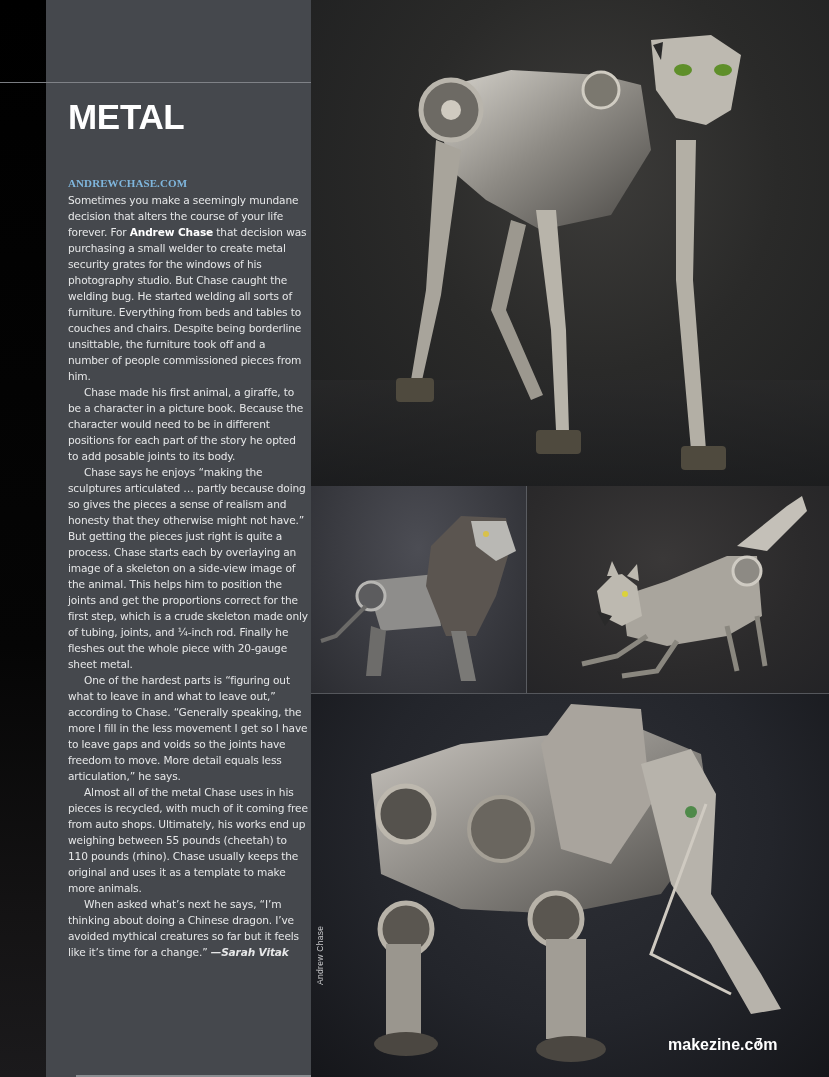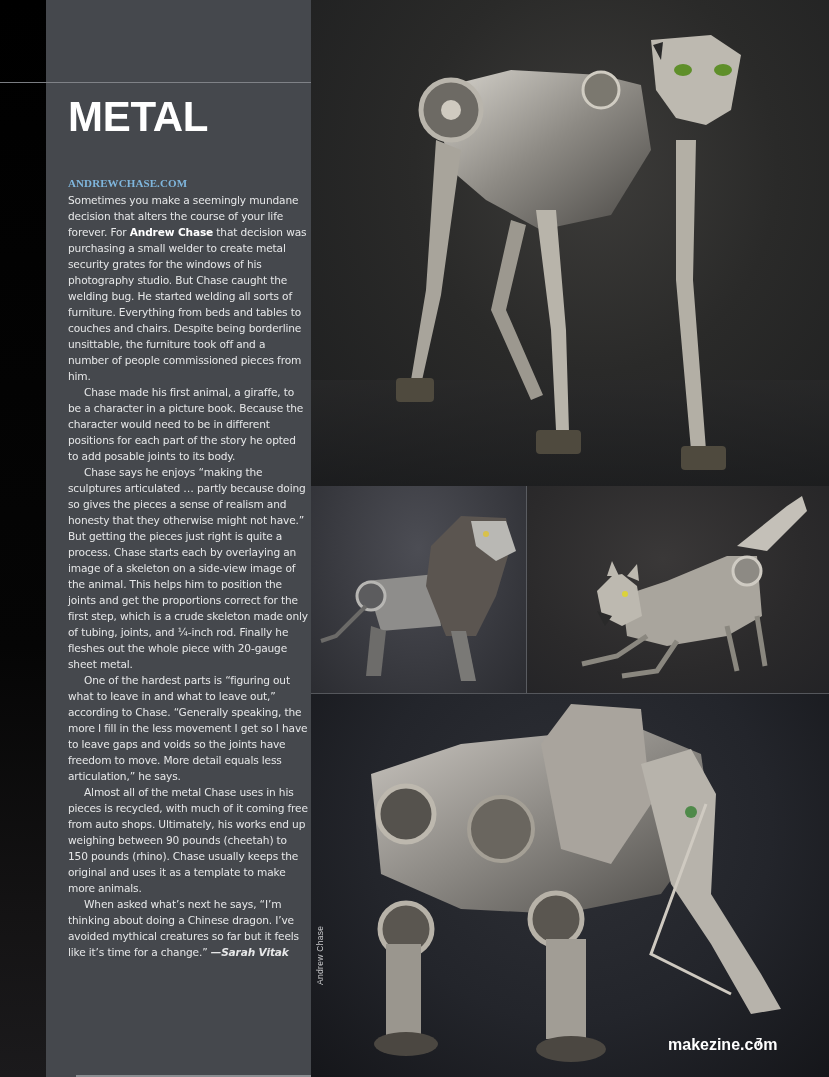--- a/index.html
+++ b/index.html
@@ -21,21 +21,21 @@
     .panel .rule {
       position: absolute; left: 0; top: 82px; width: 265px; height: 1px; background: #7f8287;
     }
     .panel .bottom-rule {
       position: absolute; left: 30px; bottom: 0; width: 235px; height: 2px; background: #8a8d91;
     }
 
     .title {
       position: absolute; left: 22px; top: 100px; width: 240px;
       color: #ffffff; font-family: "Liberation Sans", sans-serif; font-weight: bold;
-      font-size: 42px; line-height: 34px; letter-spacing: -0.3px;
+      font-size: 35px; line-height: 34px; letter-spacing: -0.3px;
     }
     .title span { display: block; }
 
     .url {
       position: absolute; left: 22px; top: 177px;
       color: #7fb6dd; font-family: Liberation Serif, serif; font-weight: bold;
       font-size: 11px; letter-spacing: 0.1px;
     }
 
     .body-text {
@@ -92,21 +92,21 @@
     <span>METAL</span>
   </h1>
 
   <div class="url">ANDREWCHASE.COM</div>
 
   <div class="body-text">
     <p><span>Sometimes you make a seemingly mundane decision that alters the course of your life forever. For </span><b>Andrew Chase</b><span> that decision was purchasing a small welder to create metal security grates for the windows of his photography studio. But Chase caught the welding bug. He started welding all sorts of furniture. Everything from beds and tables to couches and chairs. Despite being borderline unsittable, the furniture took off and a number of people commissioned pieces from him.</span></p>
     <p class="indent">Chase made his first animal, a giraffe, to be a character in a picture book. Because the character would need to be in different positions for each part of the story he opted to add posable joints to its body.</p>
     <p class="indent">Chase says he enjoys “making the sculptures articulated … partly because doing so gives the pieces a sense of realism and honesty that they otherwise might not have.” But getting the pieces just right is quite a process. Chase starts each by overlaying an image of a skeleton on a side-view image of the animal. This helps him to position the joints and get the proportions correct for the first step, which is a crude skeleton made only of tubing, joints, and ¼-inch rod. Finally he fleshes out the whole piece with 20-gauge sheet metal.</p>
     <p class="indent">One of the hardest parts is “figuring out what to leave in and what to leave out,” according to Chase. “Generally speaking, the more I fill in the less movement I get so I have to leave gaps and voids so the joints have freedom to move. More detail equals less articulation,” he says.</p>
-    <p class="indent">Almost all of the metal Chase uses in his pieces is recycled, with much of it coming free from auto shops. Ultimately, his works end up weighing between 90 pounds (cheetah) to 150 pounds (rhino). Chase usually keeps the original and uses it as a template to make more animals.</p>
+    <p class="indent">Almost all of the metal Chase uses in his pieces is recycled, with much of it coming free from auto shops. Ultimately, his works end up weighing between 55 pounds (cheetah) to 110 pounds (rhino). Chase usually keeps the original and uses it as a template to make more animals.</p>
     <p class="indent"><span>When asked what’s next he says, “I’m thinking about doing a Chinese dragon. I’ve avoided mythical creatures so far but it feels like it’s time for a change.” </span><i>—Sarah Vitak</i></p>
   </div>
 
   <div class="bottom-rule"></div>
 </div>
 
 <div class="photo photo-top" title="metal cheetah sculpture">
   <svg viewBox="0 0 518 486">
     <defs>
       <linearGradient id="metal1" x1="0" y1="0" x2="1" y2="1">

